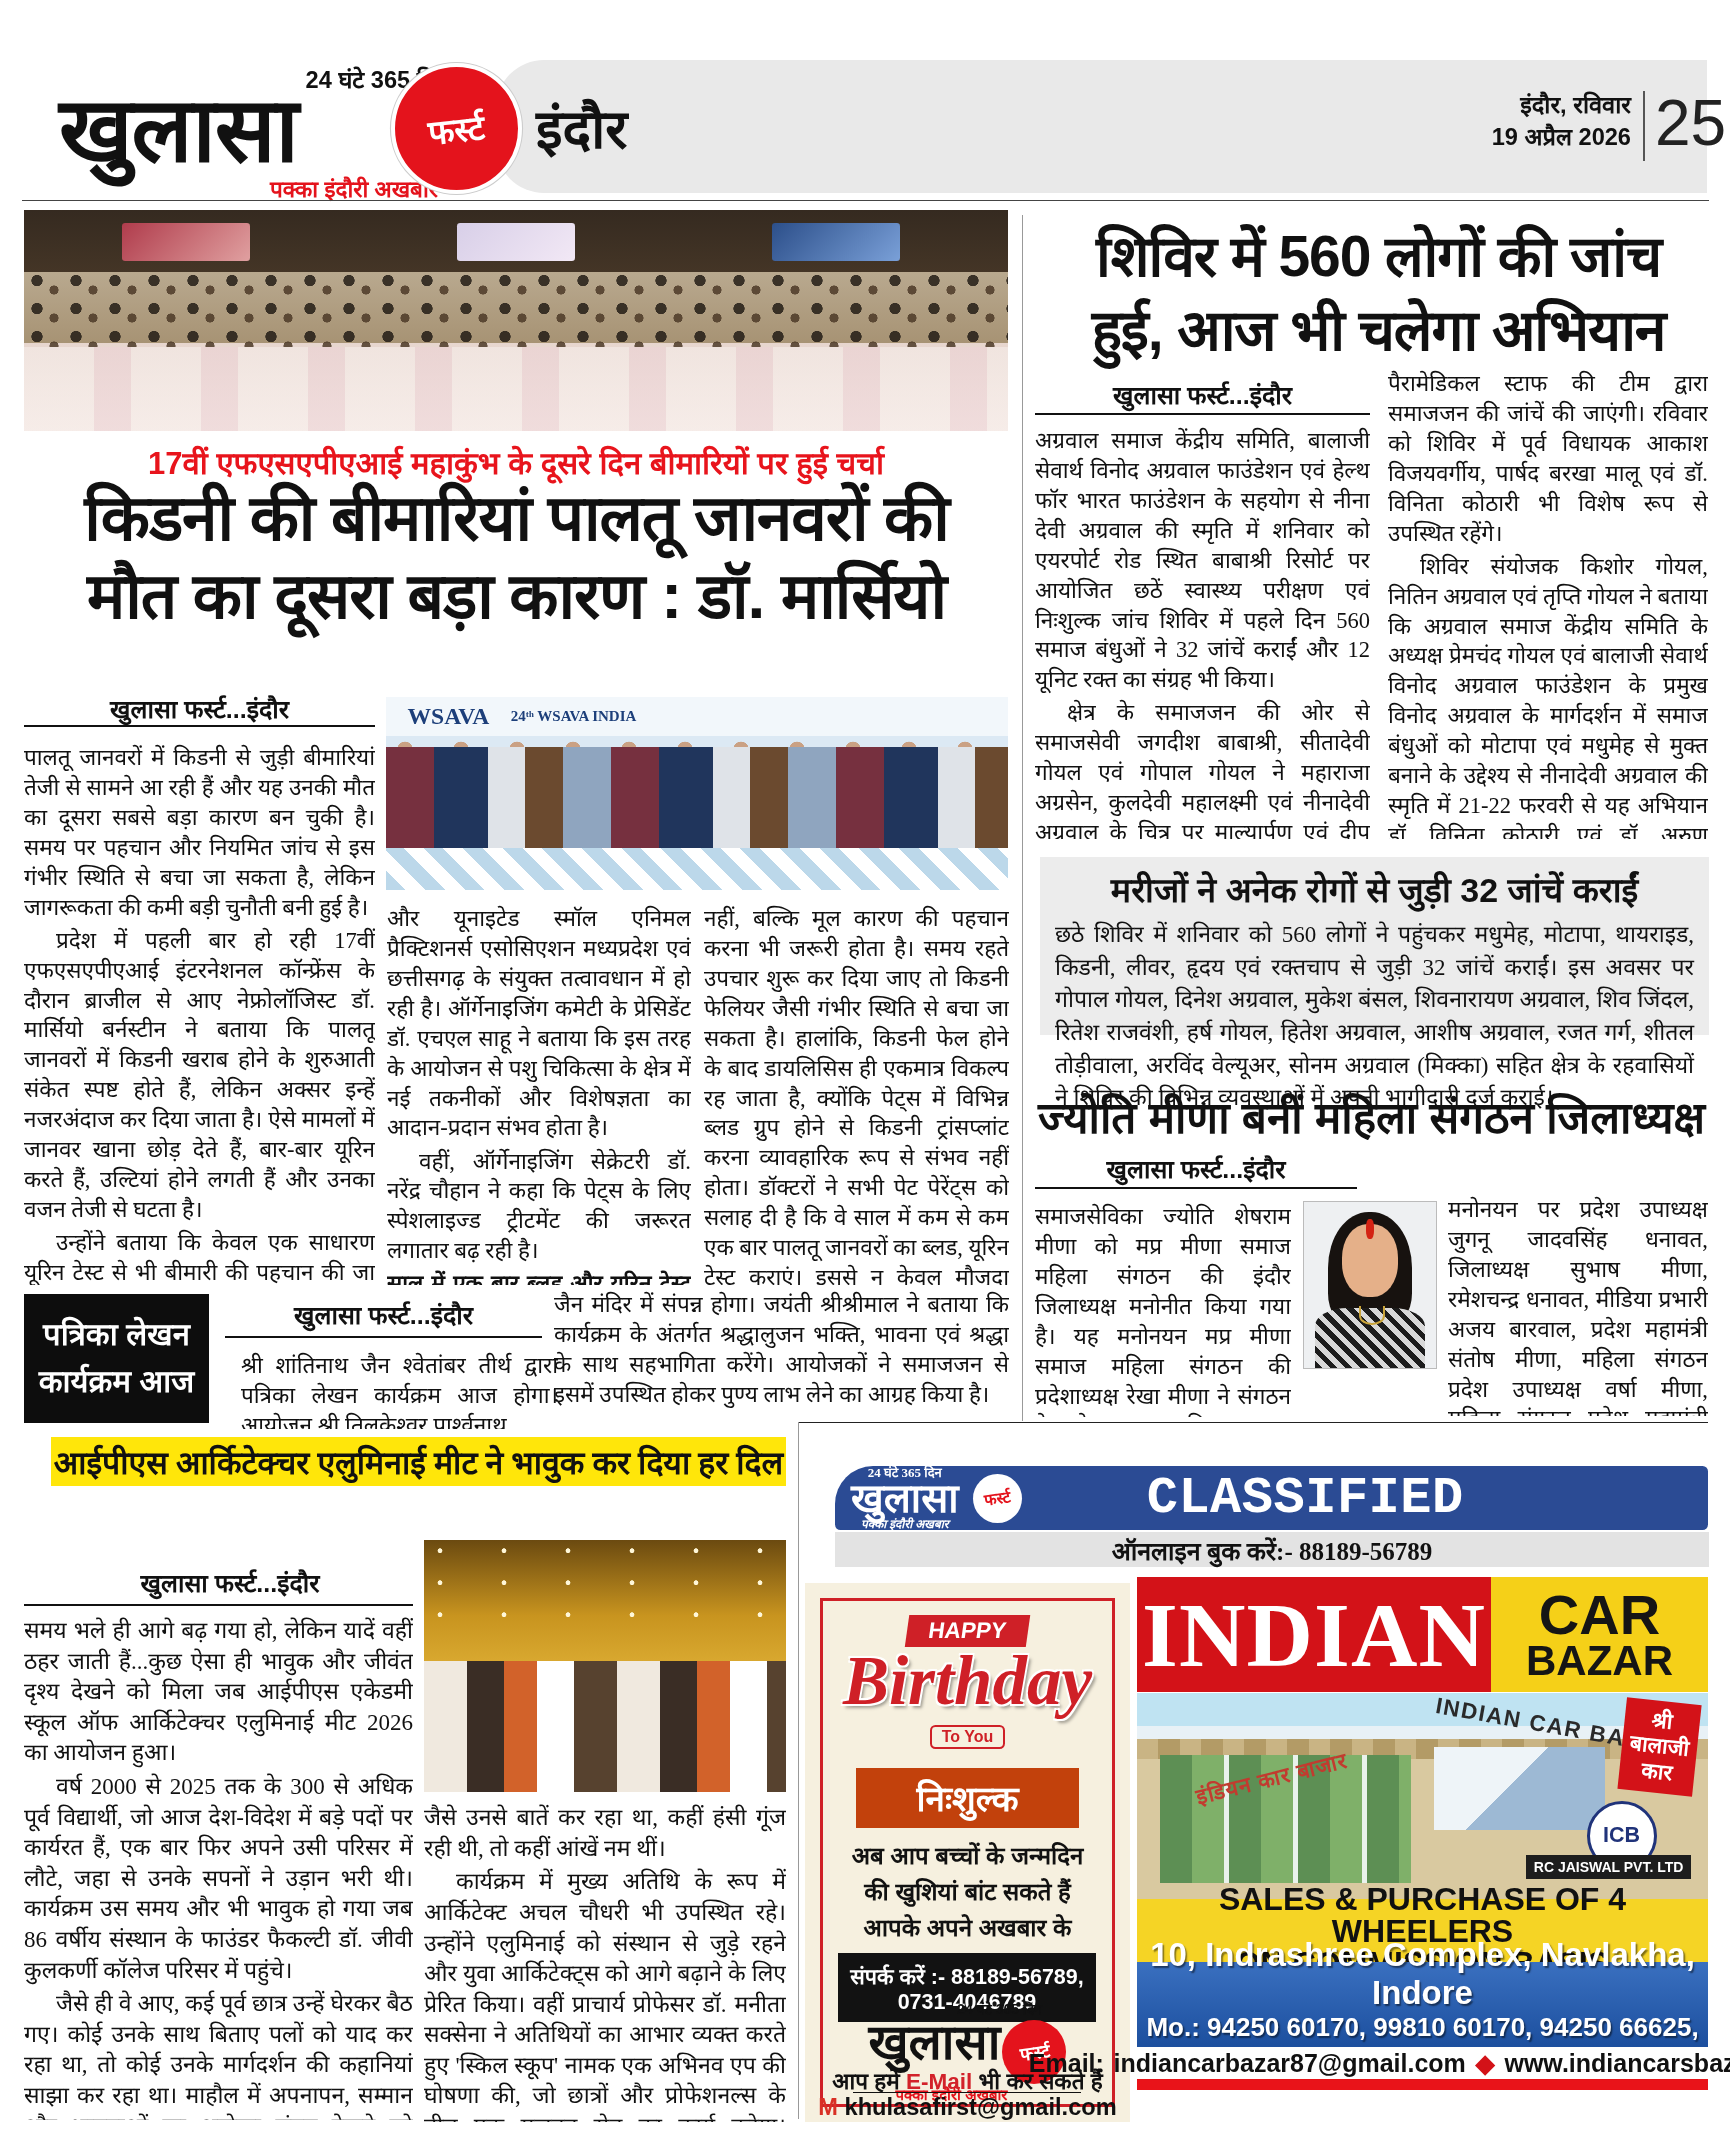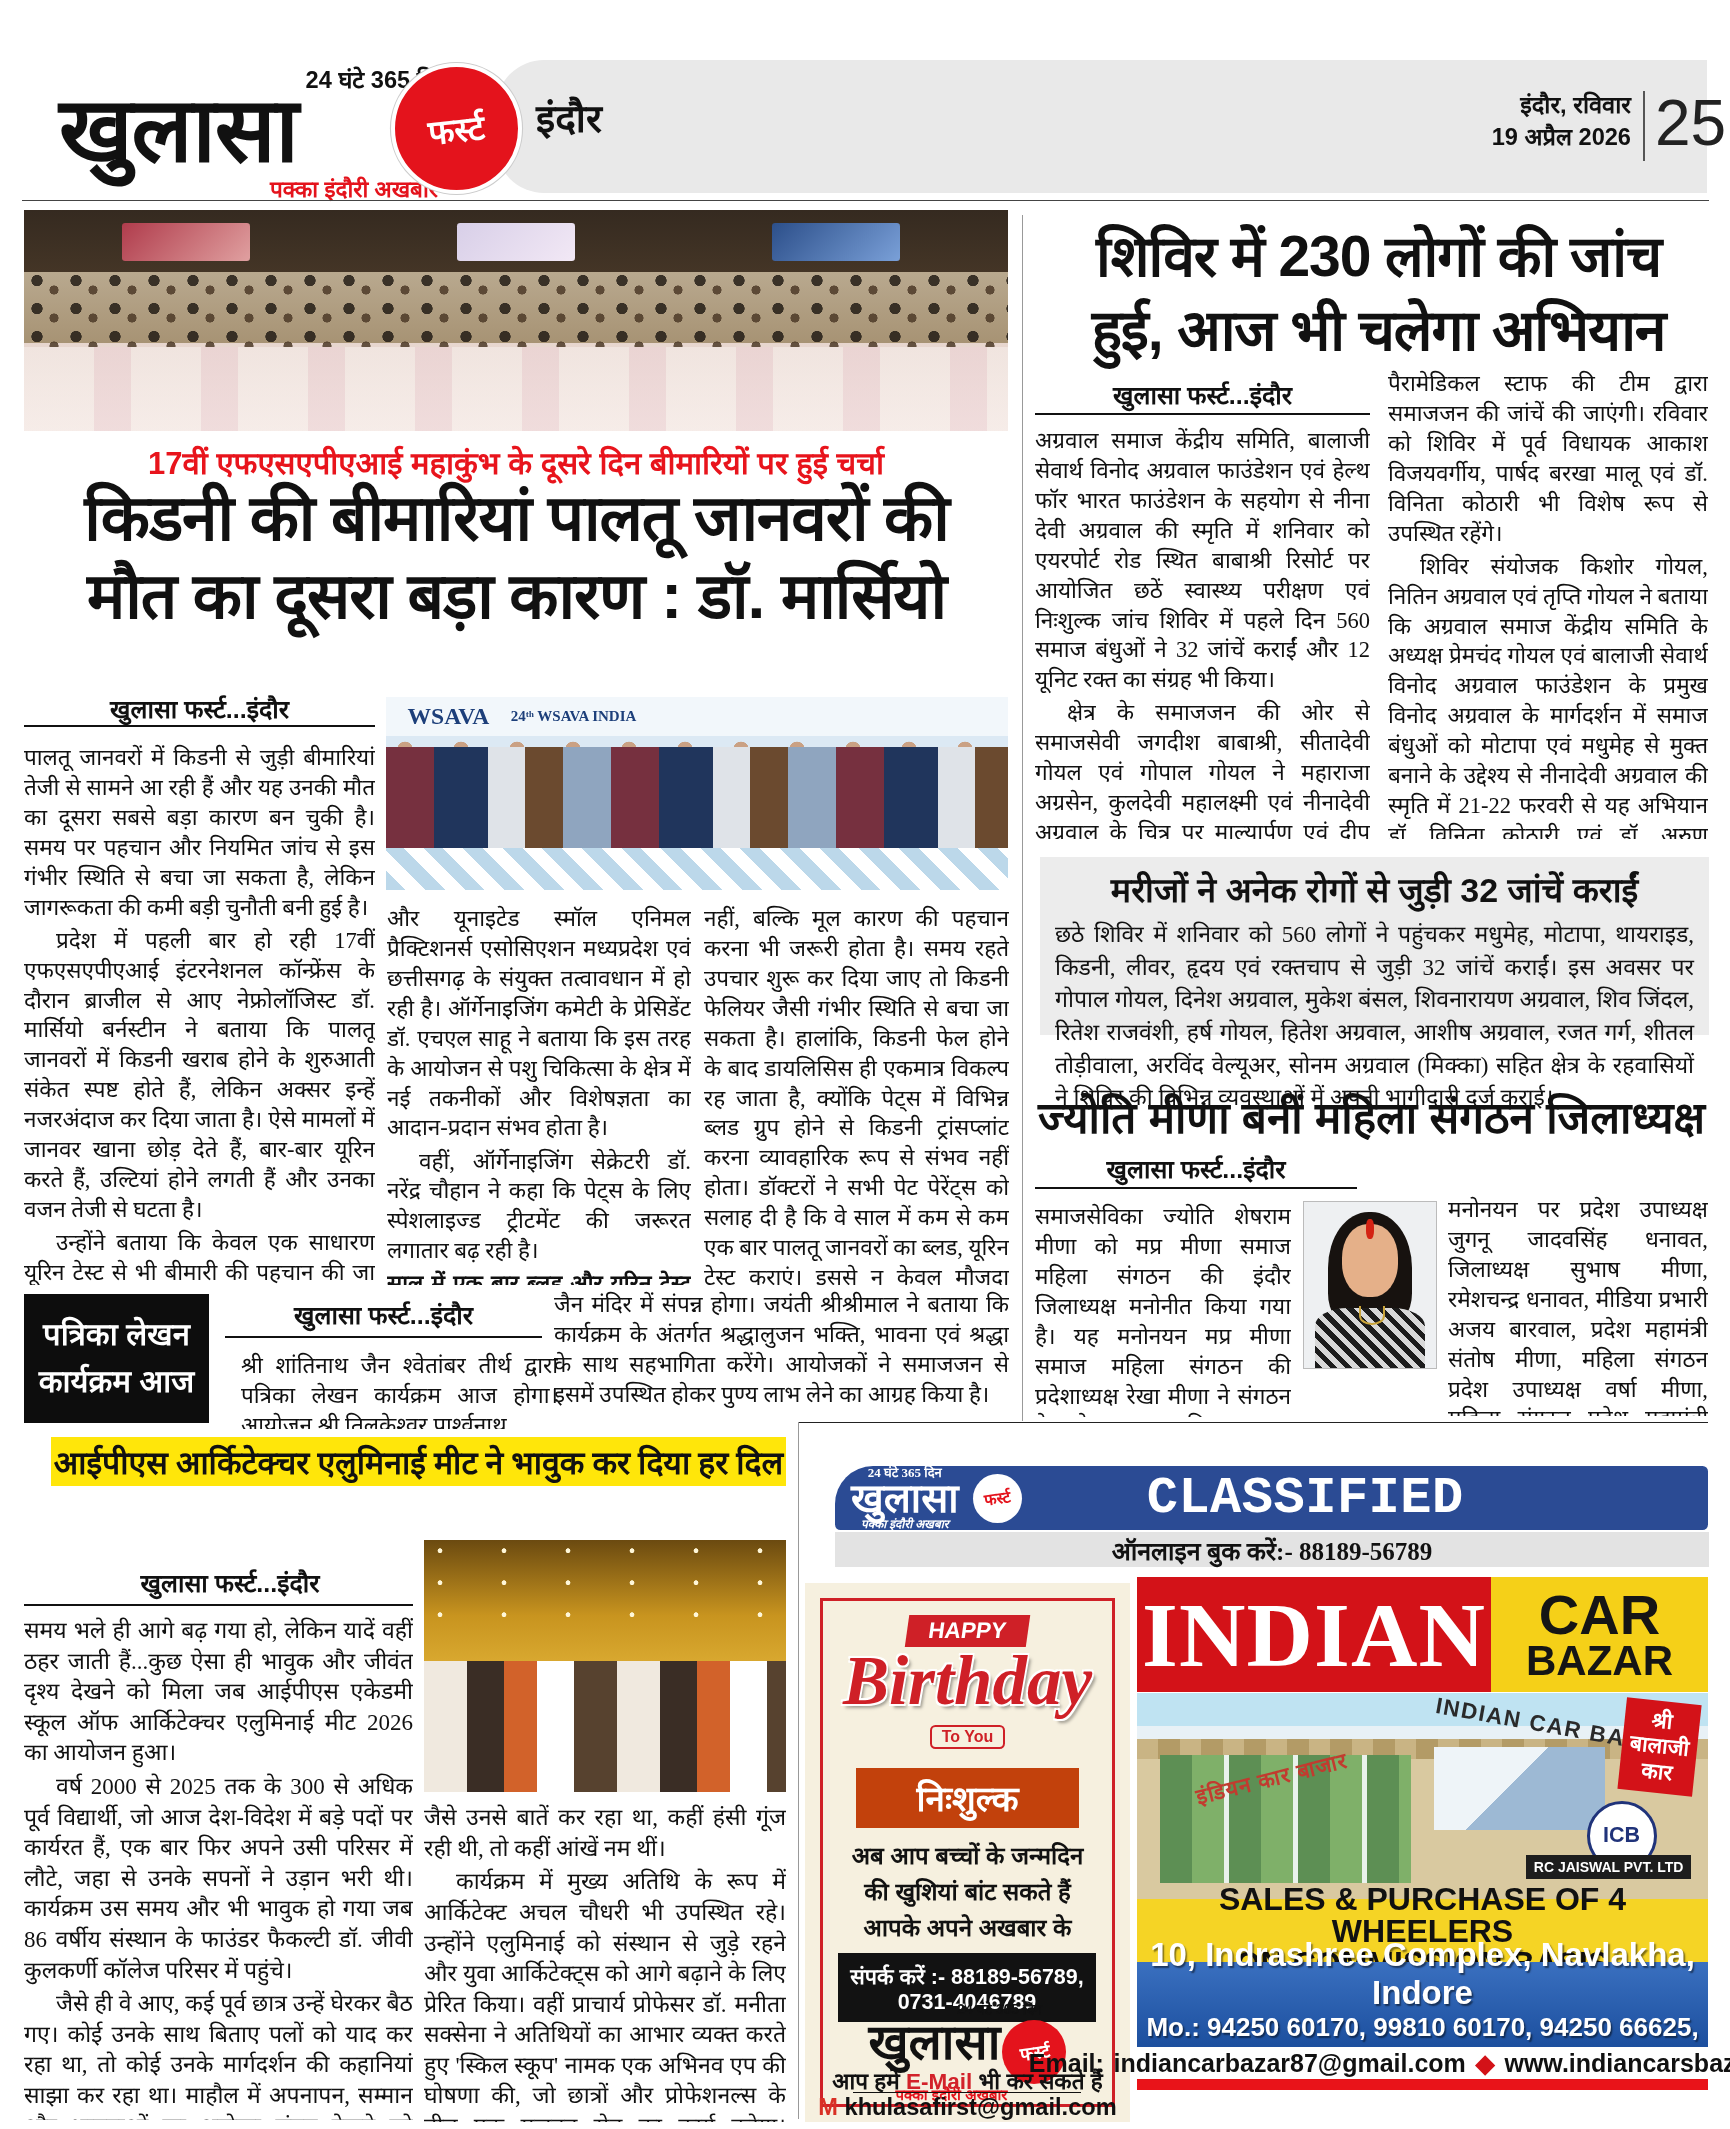--- a/index.html
+++ b/index.html
@@ -11,21 +11,21 @@
   .hide-overflow{overflow:hidden;}
 
   
   .mast-tagline{font-weight:bold;font-size:23.6px;}
   .mast-title{font-weight:900;font-size:90px;line-height:1;letter-spacing:-1.1px;}
   .mast-sub{color:#e4131c;font-weight:bold;font-size:22.5px;}
   .mast-circle{width:123px;height:123px;border-radius:50%;background:#e4131c;border:4.3px solid #fff;
       box-shadow:0 0 0 1.1px #ccc;display:flex;align-items:center;justify-content:center;}
   .mast-circle span{color:#fff;font-weight:bold;font-size:34px;transform:rotate(-6deg);}
   .gray-band{background:#e9e9e9;border-radius:48px 0 0 48px;}
-  .edition{font-weight:900;font-size:39px;}
+  .edition{font-weight:900;font-size:54px;}
   .dateblock{font-weight:bold;font-size:23.6px;text-align:right;line-height:1.35;}
   .pageno{font-size:64px;color:#222;}
   .vline{width:1.6px;background:#555;}
 
   
   .kicker-red{color:#e8141c;font-weight:900;font-size:31px;text-align:center;}
   .headline-xl{font-weight:900;font-size:64px;line-height:1.22;text-align:center;letter-spacing:-1.1px;}
   .headline-lg{font-weight:900;font-size:57px;line-height:1.3;text-align:center;letter-spacing:-1.1px;}
   .headline-md{font-weight:700;font-size:44px;line-height:1.2;text-align:center;}
   .byline{font-weight:900;font-size:25px;text-align:center;}
@@ -214,21 +214,21 @@
     <p class="noindent">समय भले ही आगे बढ़ गया हो, लेकिन यादें वहीं ठहर जाती हैं...कुछ ऐसा ही भावुक और जीवंत दृश्य देखने को मिला जब आईपीएस एकेडमी स्कूल ऑफ आर्किटेक्चर एलुमिनाई मीट 2026 का आयोजन हुआ।</p>
     <p>वर्ष 2000 से 2025 तक के 300 से अधिक पूर्व विद्यार्थी, जो आज देश-विदेश में बड़े पदों पर कार्यरत हैं, एक बार फिर अपने उसी परिसर में लौटे, जहा से उनके सपनों ने उड़ान भरी थी। कार्यक्रम उस समय और भी भावुक हो गया जब 86 वर्षीय संस्थान के फाउंडर फैकल्टी  डॉ. जीवी कुलकर्णी कॉलेज परिसर में पहुंचे।</p>
     <p>जैसे ही वे आए, कई पूर्व छात्र उन्हें घेरकर बैठ गए। कोई उनके साथ बिताए पलों को याद कर रहा था, तो कोई उनके मार्गदर्शन की कहानियां साझा कर रहा था। माहौल में अपनापन, सम्मान और भावनाओं का अनोखा संगम देखने को मिला। एलुमिनाई ने अपने पुराने दिनों को फिर से जीने के लिए कैंटीन, लाइब्रेरी और क्लासरूम का दौरा किया। हर कोना</p>
   </div>
   <div class="abs body-text justify hide-overflow" style="left:424px;top:1803px;width:362px;height:319px;font-size:23px;">
     <p class="noindent">जैसे उनसे बातें कर रहा था, कहीं हंसी गूंज रही थी, तो कहीं आंखें नम थीं।</p>
     <p>कार्यक्रम में मुख्य अतिथि के रूप में आर्किटेक्ट अचल चौधरी भी उपस्थित रहे। उन्होंने एलुमिनाई को संस्थान से जुड़े रहने और युवा आर्किटेक्ट्स को आगे बढ़ाने के लिए प्रेरित किया। वहीं प्राचार्य प्रोफेसर डॉ. मनीता सक्सेना ने अतिथियों का आभार व्यक्त करते हुए 'स्किल स्कूप' नामक एक अभिनव एप की घोषणा की, जो छात्रों और प्रोफेशनल्स के बीच एक मजबूत सेतु का कार्य करेगा। कार्यक्रम का संचालन आर्किटेक्ट नीलम कुशवाहा के मार्गदर्शन में हुआ।</p>
   </div>
 
   <div class="abs hfont headline-lg" style="left:1046px;top:219px;width:665px;">
-    <div>शिविर में 230 लोगों की जांच</div>
+    <div>शिविर में 560 लोगों की जांच</div>
     <div>हुई, आज भी चलेगा अभियान</div>
   </div>
   <div class="abs hfont byline" style="left:1035px;top:377px;width:335px;">खुलासा फर्स्ट...इंदौर</div>
   <div class="abs rule" style="left:1035px;top:413px;width:335px;"></div>
 
   <div class="abs body-text justify hide-overflow" style="left:1035px;top:426px;width:335px;height:413px;">
     <p class="noindent">अग्रवाल समाज केंद्रीय समिति, बालाजी सेवार्थ विनोद अग्रवाल फाउंडेशन एवं हेल्थ फॉर भारत फाउंडेशन के सहयोग से नीना देवी अग्रवाल की स्मृति में शनिवार को एयरपोर्ट रोड स्थित बाबाश्री रिसोर्ट पर आयोजित छठें स्वास्थ्य परीक्षण एवं निःशुल्क जांच शिविर में पहले दिन 560 समाज बंधुओं ने 32 जांचें कराईं और 12 यूनिट रक्त का संग्रह भी किया।</p>
     <p>क्षेत्र के समाजजन की ओर से समाजसेवी जगदीश बाबाश्री, सीतादेवी गोयल एवं गोपाल गोयल ने महाराजा अग्रसेन, कुलदेवी महालक्ष्मी एवं नीनादेवी अग्रवाल के चित्र पर माल्यार्पण एवं दीप प्रज्वलन कर शिविर का शुभारंभ किया।</p>
 
   </div>

